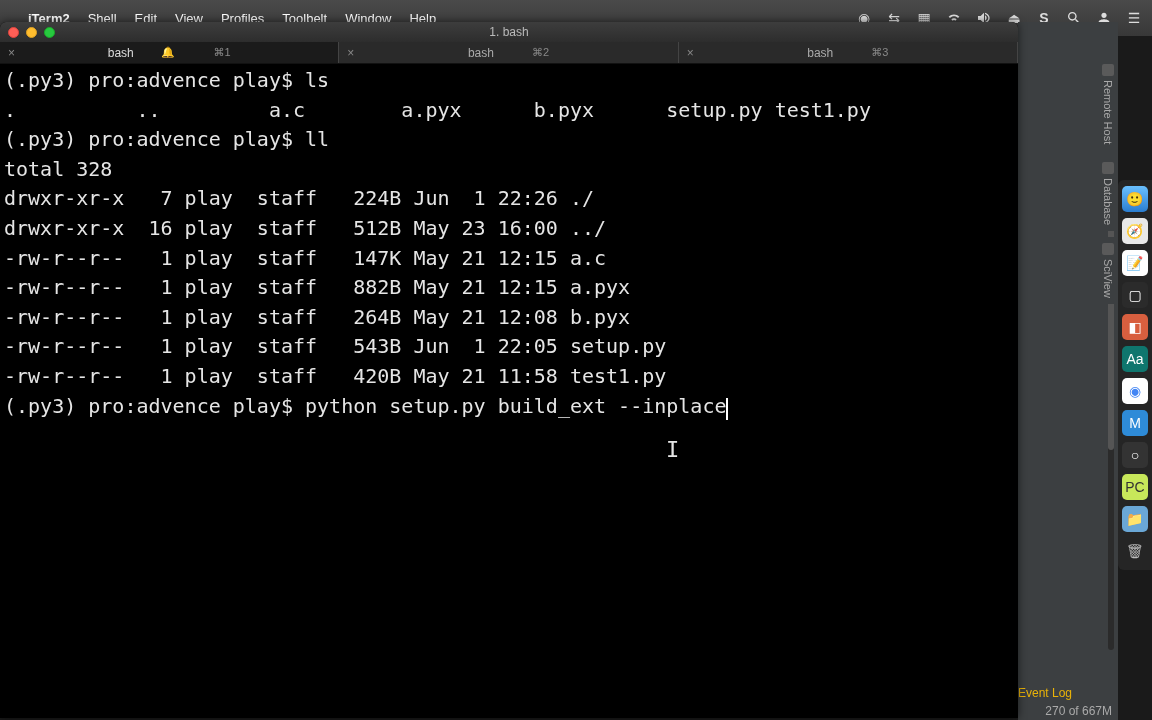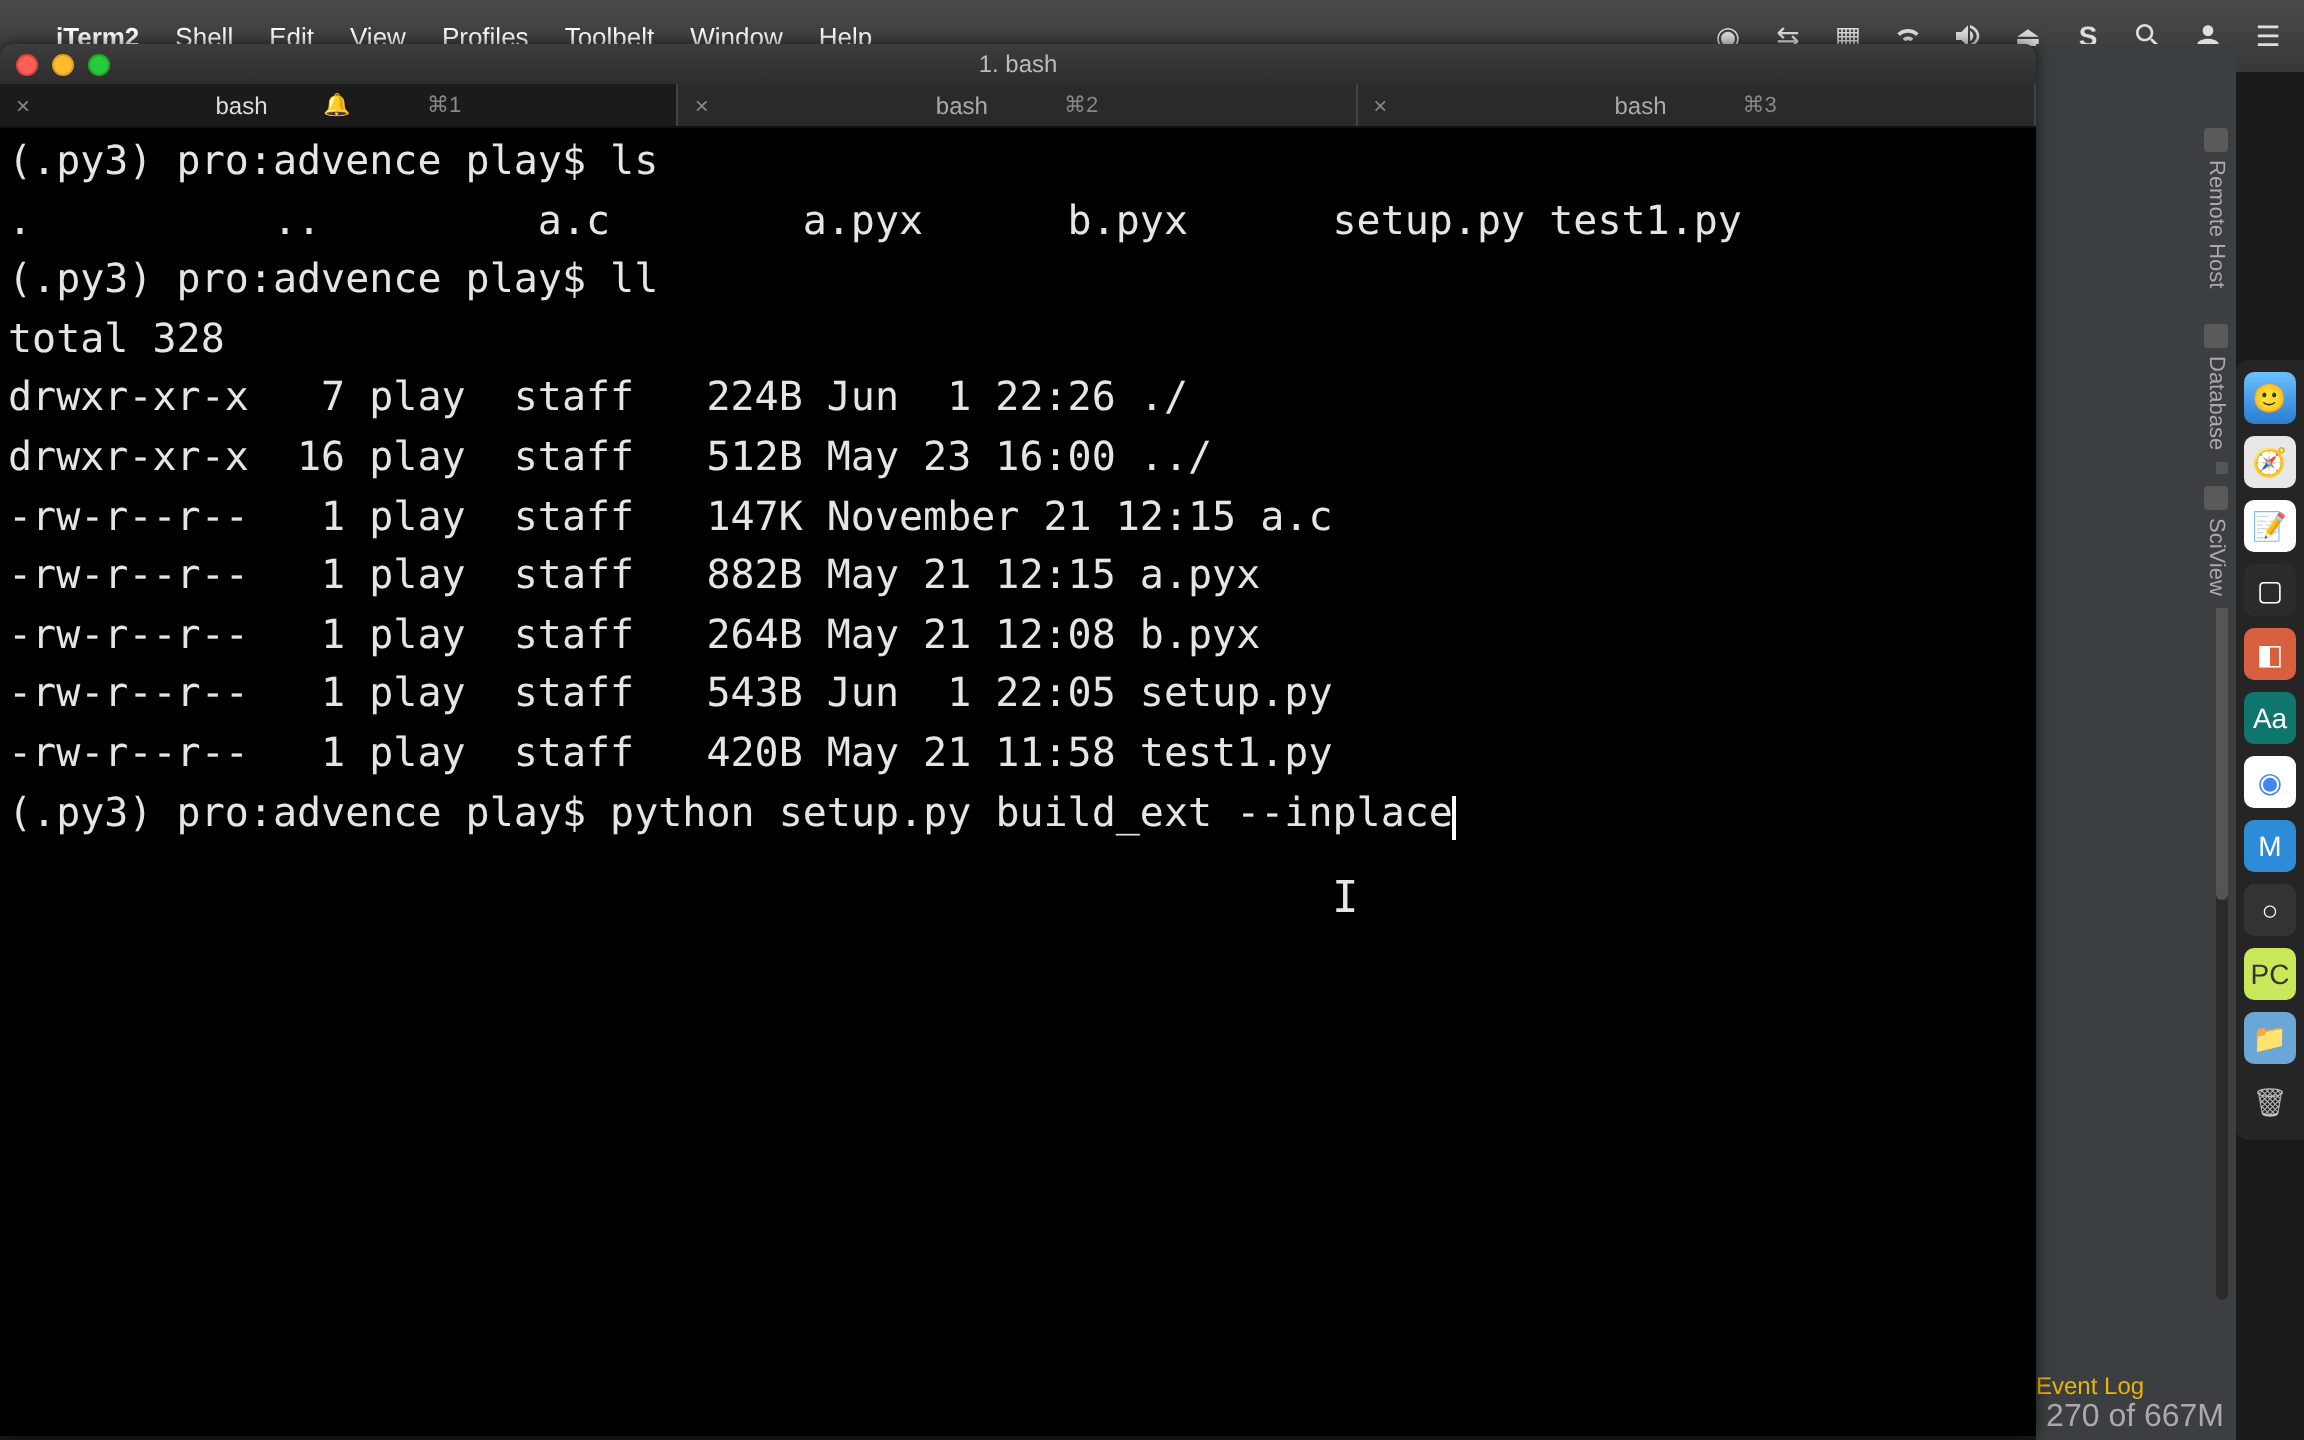--- a/index.html
+++ b/index.html
@@ -109,21 +109,21 @@
     padding:6px 1px;
     display:flex; align-items:center; gap:4px;
   }
   .panel-label .picon { width:12px; height:12px; background:#5a5a5a; border-radius:2px; display:inline-block;}
   .event-log {
     position:absolute; left:1018px; bottom:20px;
     color:#eab308; font-size:12px;
   }
   .status-line {
     position:absolute; left:1018px; right:36px; bottom:2px;
-    color:#aaa; font-size:16px; text-align:right;
+    color:#aaa; font-size:12px; text-align:right;
     padding-right:4px;
   }
   
   .scroll-track { position:absolute; right:38px; top:220px; width:6px; height:430px; background:#2b2b2b; border-radius:3px;}
   .scroll-thumb { position:absolute; right:38px; top:220px; width:6px; height:230px; background:#555; border-radius:3px;}
   
   .dock {
     position:absolute;
     right:0; top:180px;
     width:34px;
@@ -230,21 +230,21 @@
       <span>bash</span>
       <span class="shortcut">⌘3</span>
     </div>
   </div>
   <div class="term"><span class="prompt">(.py3) pro:advence play$</span> <span>ls</span>
 <span>.          ..         a.c        a.pyx      b.pyx      setup.py test1.py</span>
 <span class="prompt">(.py3) pro:advence play$</span> <span>ll</span>
 <span>total 328</span>
 <span>drwxr-xr-x   7 play  staff   224B Jun  1 22:26 ./</span>
 <span>drwxr-xr-x  16 play  staff   512B May 23 16:00 ../</span>
-<span>-rw-r--r--   1 play  staff   147K November 21 12:15 a.c</span>
+<span>-rw-r--r--   1 play  staff   147K May 21 12:15 a.c</span>
 <span>-rw-r--r--   1 play  staff   882B May 21 12:15 a.pyx</span>
 <span>-rw-r--r--   1 play  staff   264B May 21 12:08 b.pyx</span>
 <span>-rw-r--r--   1 play  staff   543B Jun  1 22:05 setup.py</span>
 <span>-rw-r--r--   1 play  staff   420B May 21 11:58 test1.py</span>
 <span class="prompt">(.py3) pro:advence play$</span> <span>python setup.py build_ext --inplace</span><span class="cursor"></span>
 <span class="ibeam" style="left:666px; top:370px;">𝙸</span></div>
 </div>
 
 <div class="dock">
   <div class="dock-icon" style="background:linear-gradient(#6ac0ff,#2a7dd0)">🙂</div>

